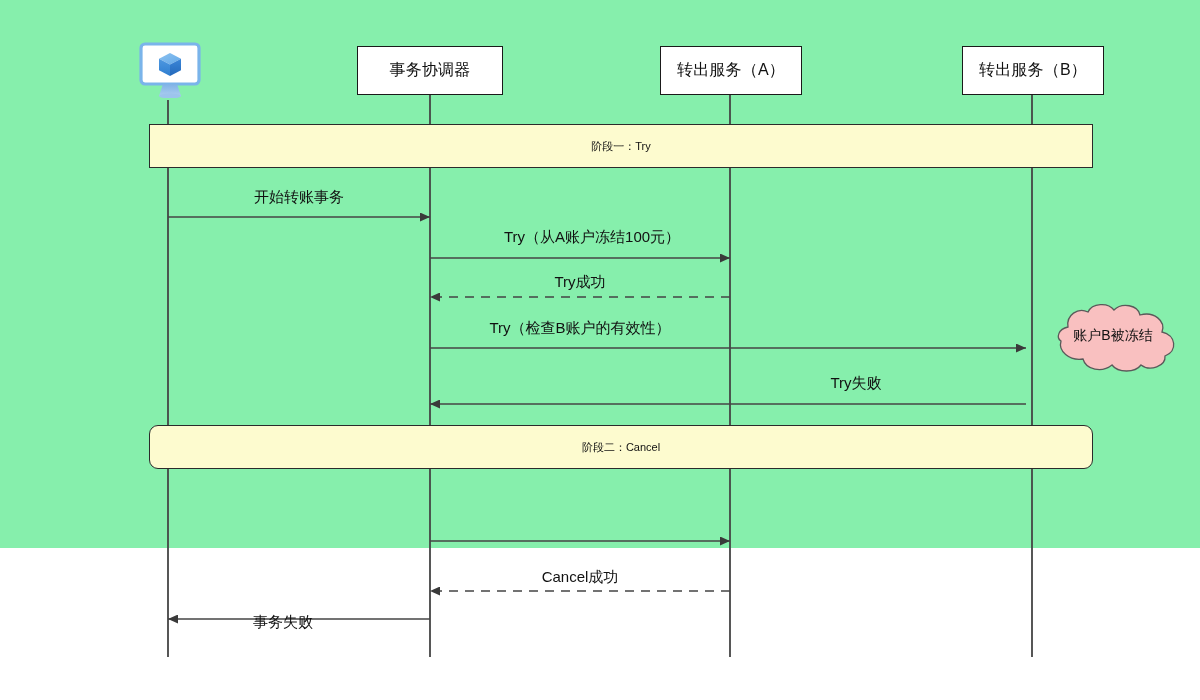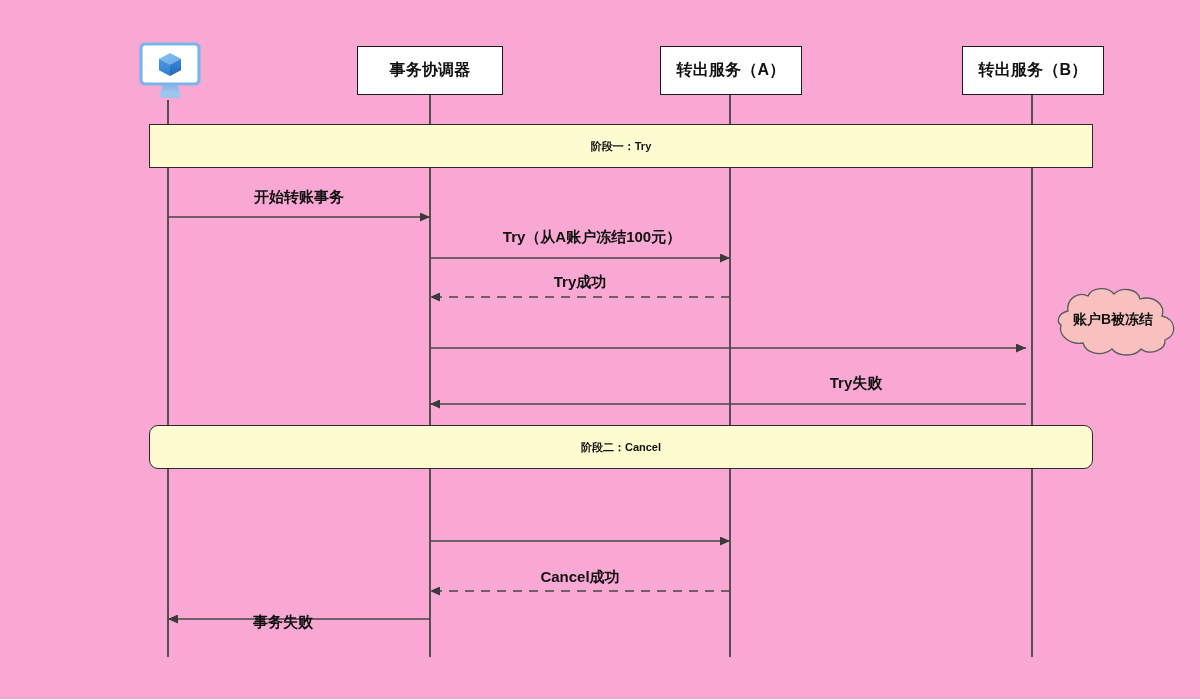--- a/index.html
+++ b/index.html
@@ -9,23 +9,22 @@
   }
   body {
     font-family: "Liberation Sans", "DejaVu Sans", sans-serif;
     width: 1200px;
     height: 700px;
     overflow: hidden;
   }
   #canvas {
     position: relative;
     width: 1200px;
-    height: 699px;
-    background: #f9a8d4;
-    font-weight: bold;
+    height: 548px;
+    background: #86efac;
   }
   #diagram-svg {
     position: absolute;
     left: 0;
     top: 0;
     width: 1200px;
     height: 700px;
   }
   .participant-box {
     position: absolute;
@@ -161,25 +160,26 @@
     <span>阶段一：Try</span>
   </div>
 
   <div class="phase-band" style="left:149px; top:425px; width:944px; height:44px;border-radius:9px;">
     <span>阶段二：Cancel</span>
   </div>
 
   <div class="msg-label" style="left:299px; top:188px;text-align:center;">开始转账事务</div>
   <div class="msg-label" style="left:580px; top:228px;margin-left:12px;">Try（从A账户冻结100元）</div>
   <div class="msg-label" style="left:580px; top:273px;">Try成功</div>
+  <div class="msg-label" style="left:580px; top:319px;">Try（检查B账户的有效性）</div>
   <div class="msg-label" style="left:856px; top:374px;">Try失败</div>
   <div class="msg-label" style="left:580px; top:568px;text-align:center;">Cancel成功</div>
   <div class="msg-label" style="left:283px; top:613px;">事务失败</div>
 
-  <div class="note-cloud" style="left:1036px; top:283px; width:154px; height:74px;">
+  <div class="note-cloud" style="left:1036px; top:299px; width:154px; height:74px;">
     <svg width="154" height="74" viewBox="0 0 154 74" xmlns="http://www.w3.org/2000/svg">
       <path d="M32,28
                C30,16 42,8 52,13
                C56,4 72,3 78,11
                C86,3 102,6 104,16
                C118,12 130,22 126,33
                C140,36 142,52 129,57
                C130,67 114,73 105,66
                C99,74 82,74 76,66
                C66,74 50,71 47,60

